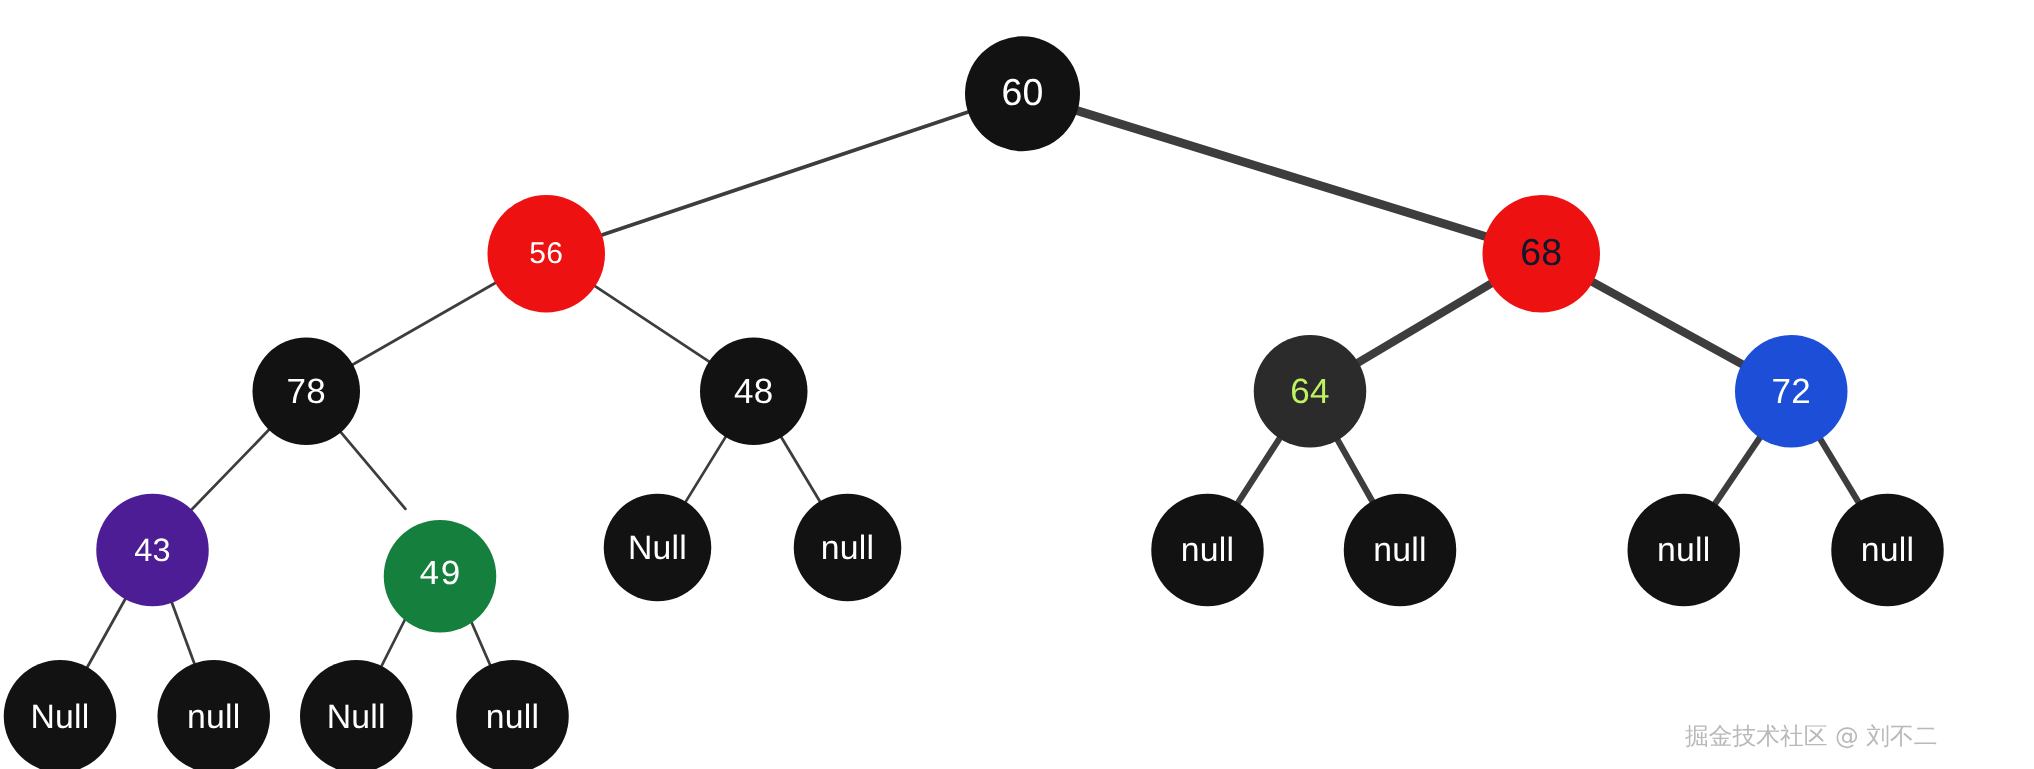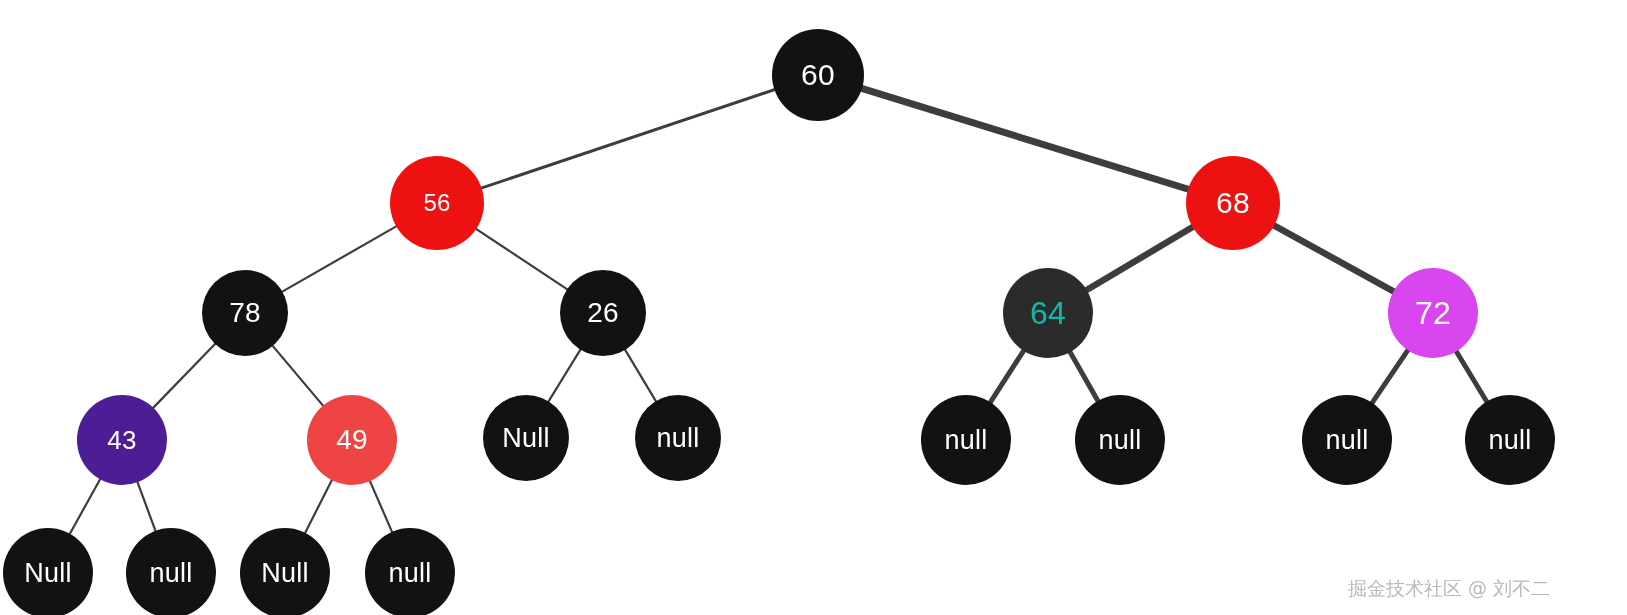--- a/index.html
+++ b/index.html
@@ -80,39 +80,39 @@
       <line x1="332.6544060186067" y1="450.4024477541091" x2="304.3455939813933" y2="506.5975522458909" stroke="#3d3d3d" stroke-width="2.2" stroke-linecap="round"></line>
       <line x1="369.18855839462856" y1="451.41514252561376" x2="392.81144160537144" y2="505.58485747438624" stroke="#3d3d3d" stroke-width="2.2" stroke-linecap="round"></line>
     </svg>
   <div id="node-layer">
       <div class="node" style="left: 772px; top: 1px; width: 92px; height: 92px; background: rgb(18, 18, 18); color: rgb(255, 255, 255); font-size: 30px;">
         <span class="node-label">60</span>
       </div>
       <div class="node" style="left: 390px; top: 128px; width: 94px; height: 94px; background: rgb(238, 17, 17); color: rgb(255, 255, 255); font-size: 24px;">
         <span class="node-label">56</span>
       </div>
-      <div class="node" style="left: 1186px; top: 128px; width: 94px; height: 94px; background: rgb(238, 17, 17); color: #ffffff; font-size: 30px;">
+      <div class="node" style="left: 1186px; top: 128px; width: 94px; height: 94px; background: rgb(238, 17, 17); color: #0f172a; font-size: 30px;">
         <span class="node-label">68</span>
       </div>
       <div class="node" style="left: 202px; top: 242px; width: 86px; height: 86px; background: rgb(18, 18, 18); color: rgb(255, 255, 255); font-size: 28px;">
         <span class="node-label">78</span>
       </div>
       <div class="node" style="left: 560px; top: 242px; width: 86px; height: 86px; background: rgb(18, 18, 18); color: rgb(255, 255, 255); font-size: 28px;">
-        <span class="node-label">26</span>
+        <span class="node-label">48</span>
       </div>
-      <div class="node" style="left: 1003px; top: 240px; width: 90px; height: 90px; background: rgb(43, 43, 43); color: #14b8a6; font-size: 32px;">
+      <div class="node" style="left: 1003px; top: 240px; width: 90px; height: 90px; background: rgb(43, 43, 43); color: #bef264; font-size: 28px;">
         <span class="node-label">64</span>
       </div>
-      <div class="node" style="left: 1388px; top: 240px; width: 90px; height: 90px; background: #d946ef; color: rgb(255, 255, 255); font-size: 32px;">
+      <div class="node" style="left: 1388px; top: 240px; width: 90px; height: 90px; background: #1d4ed8; color: rgb(255, 255, 255); font-size: 28px;">
         <span class="node-label">72</span>
       </div>
       <div class="node" style="left: 77px; top: 367px; width: 90px; height: 90px; background: #4c1d95; color: rgb(255, 255, 255); font-size: 26px;">
         <span class="node-label">43</span>
       </div>
-      <div class="node" style="left: 307px; top: 367px; width: 90px; height: 90px; background: #ef4444; color: rgb(255, 255, 255); font-size: 28px;">
+      <div class="node" style="left: 307px; top: 388px; width: 90px; height: 90px; background: #15803d; color: rgb(255, 255, 255); font-size: 28px; font-family: Liberation Mono, monospace;">
         <span class="node-label">49</span>
       </div>
       <div class="node" style="left: 483px; top: 367px; width: 86px; height: 86px; background: rgb(18, 18, 18); color: rgb(255, 255, 255); font-size: 27px;">
         <span class="node-label">Null</span>
       </div>
       <div class="node" style="left: 635px; top: 367px; width: 86px; height: 86px; background: rgb(18, 18, 18); color: rgb(255, 255, 255); font-size: 27px;">
         <span class="node-label">null</span>
       </div>
       <div class="node" style="left: 921px; top: 367px; width: 90px; height: 90px; background: rgb(18, 18, 18); color: rgb(255, 255, 255); font-size: 27px;">
         <span class="node-label">null</span>

